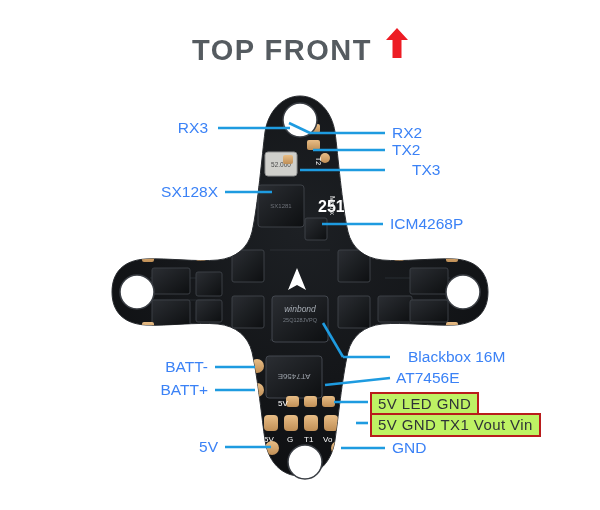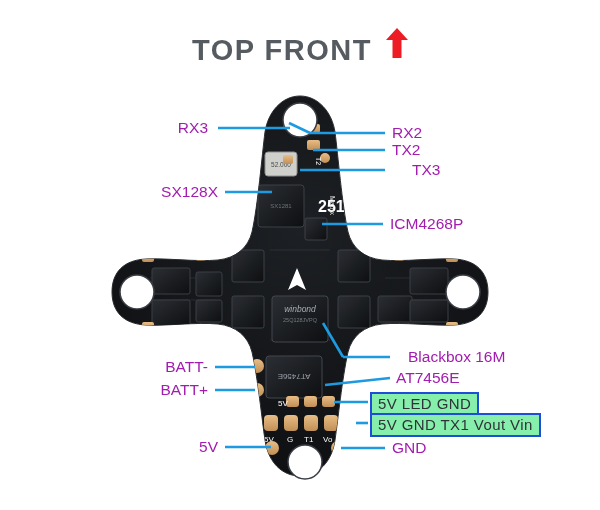--- a/index.html
+++ b/index.html
@@ -9,24 +9,24 @@
   
   #title-bar{position:absolute;left:0;top:18px;width:600px;text-align:center;
              display:flex;justify-content:center;align-items:center;gap:14px;}
   #title-text{font-size:29px;font-weight:bold;letter-spacing:1.5px;color:#555b60;margin-top:16px;}
   #front-arrow{display:block;}
 
   
   #pcb-stage{position:absolute;left:0;top:0;width:600px;height:510px;}
 
   
-  .lbl{position:absolute;font-size:15.5px;color:#a21caf;white-space:nowrap;line-height:1;}
+  .lbl{position:absolute;font-size:15.5px;color:#3b82f6;white-space:nowrap;line-height:1;}
   .lbl.r{text-align:right;}
-  .boxed{border:2px solid #1d4ed8;padding:2px 6px 3px 6px;font-size:15px;
-         color:#2f3337;background:#86efac;letter-spacing:.4px;}
+  .boxed{border:2px solid #b91c1c;padding:2px 6px 3px 6px;font-size:15px;
+         color:#2f3337;background:#bef264;letter-spacing:.4px;}
 
   
   #leaders{position:absolute;left:0;top:0;}
 </style>
 </head>
 <body>
 
 <div id="title-bar">
   <span id="title-text">TOP FRONT</span>
   <svg id="front-arrow" width="22" height="30" viewBox="0 0 22 30">

